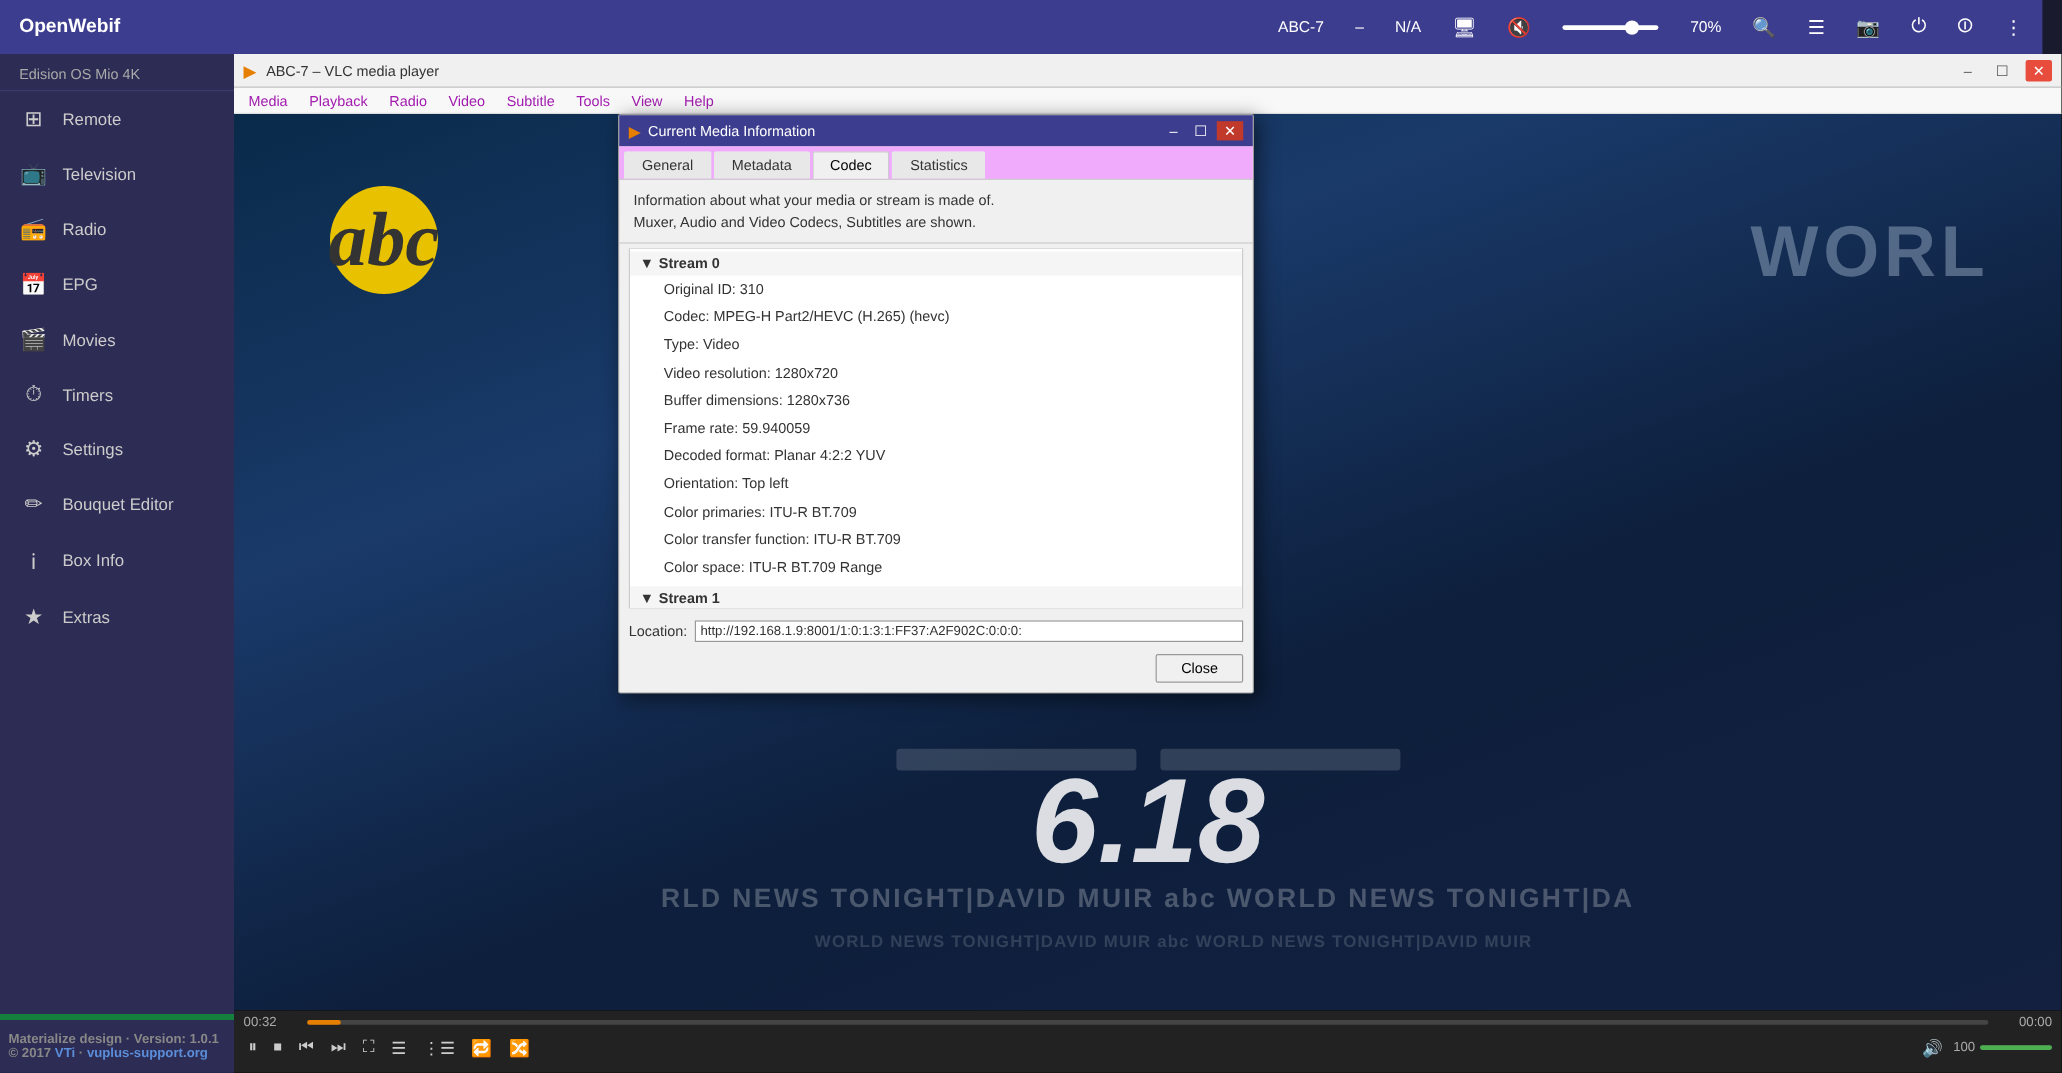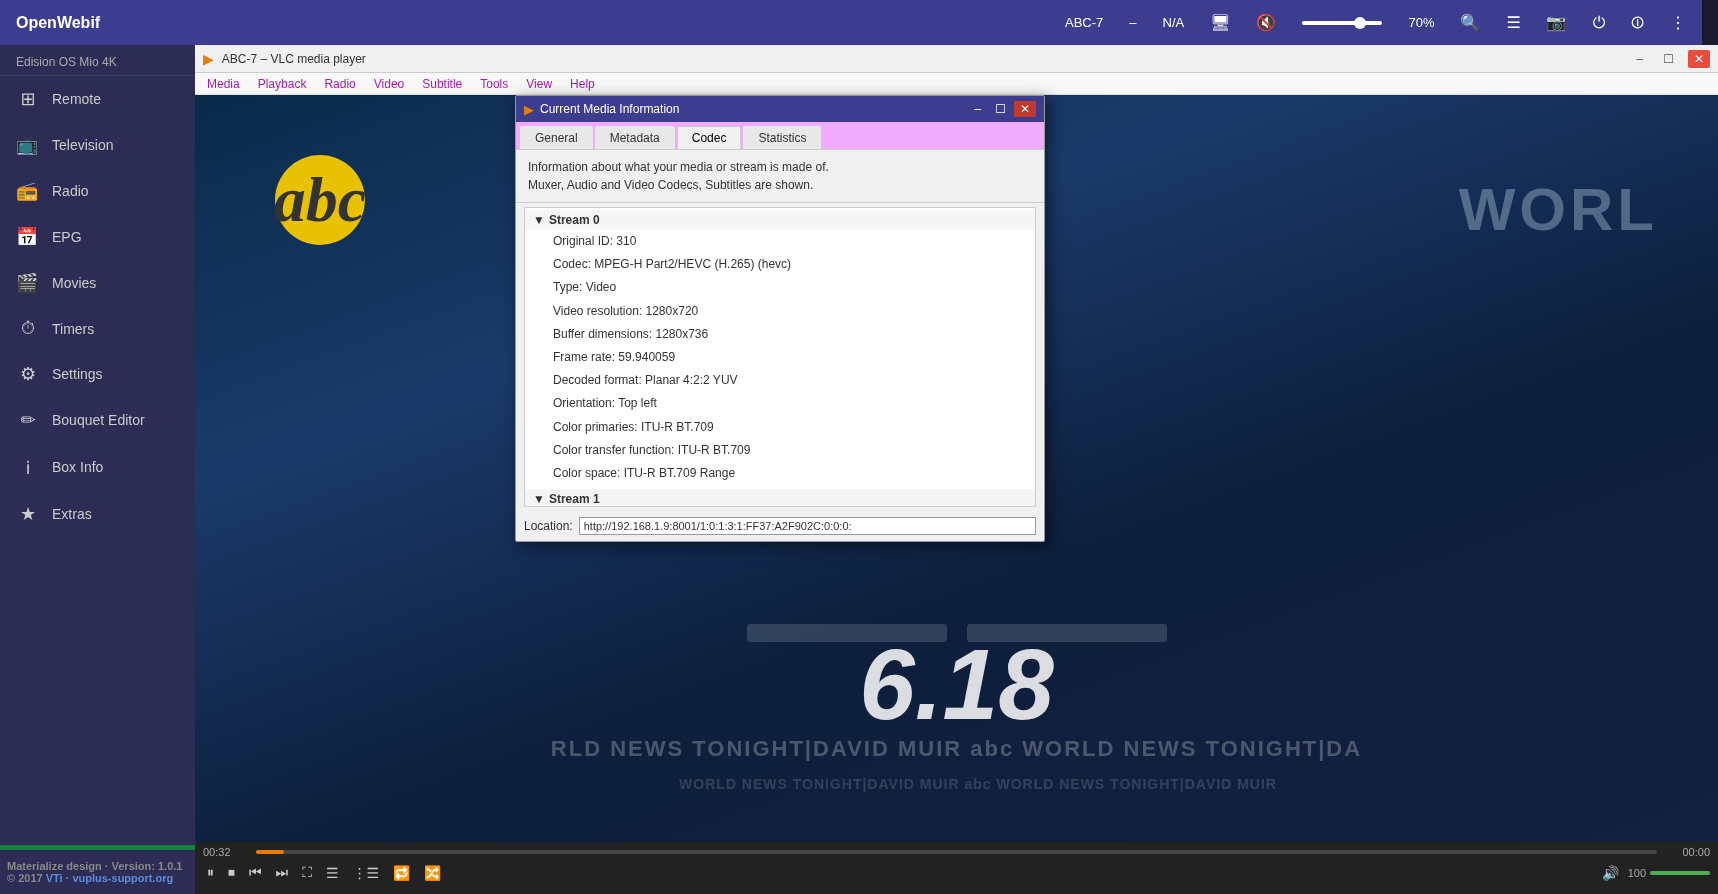--- a/index.html
+++ b/index.html
@@ -322,14 +322,17 @@
           <div class="tree-item">Color space: ITU-R BT.709 Range</div>
         </div>
         <div class="tree-group">
           <div class="tree-group-header"><span>▼</span> Stream 1</div>
         </div>
       </div>
     <div class="dlg-location">
       <label>Location:</label>
       <input type="text" value="http://192.168.1.9:8001/1:0:1:3:1:FF37:A2F902C:0:0:0:" style="">
     </div>
+    <div class="dlg-footer">
+      <button class="close-dialog-btn">Close</button>
+    </div>
   </div>
 </div>
 
 </body></html>

